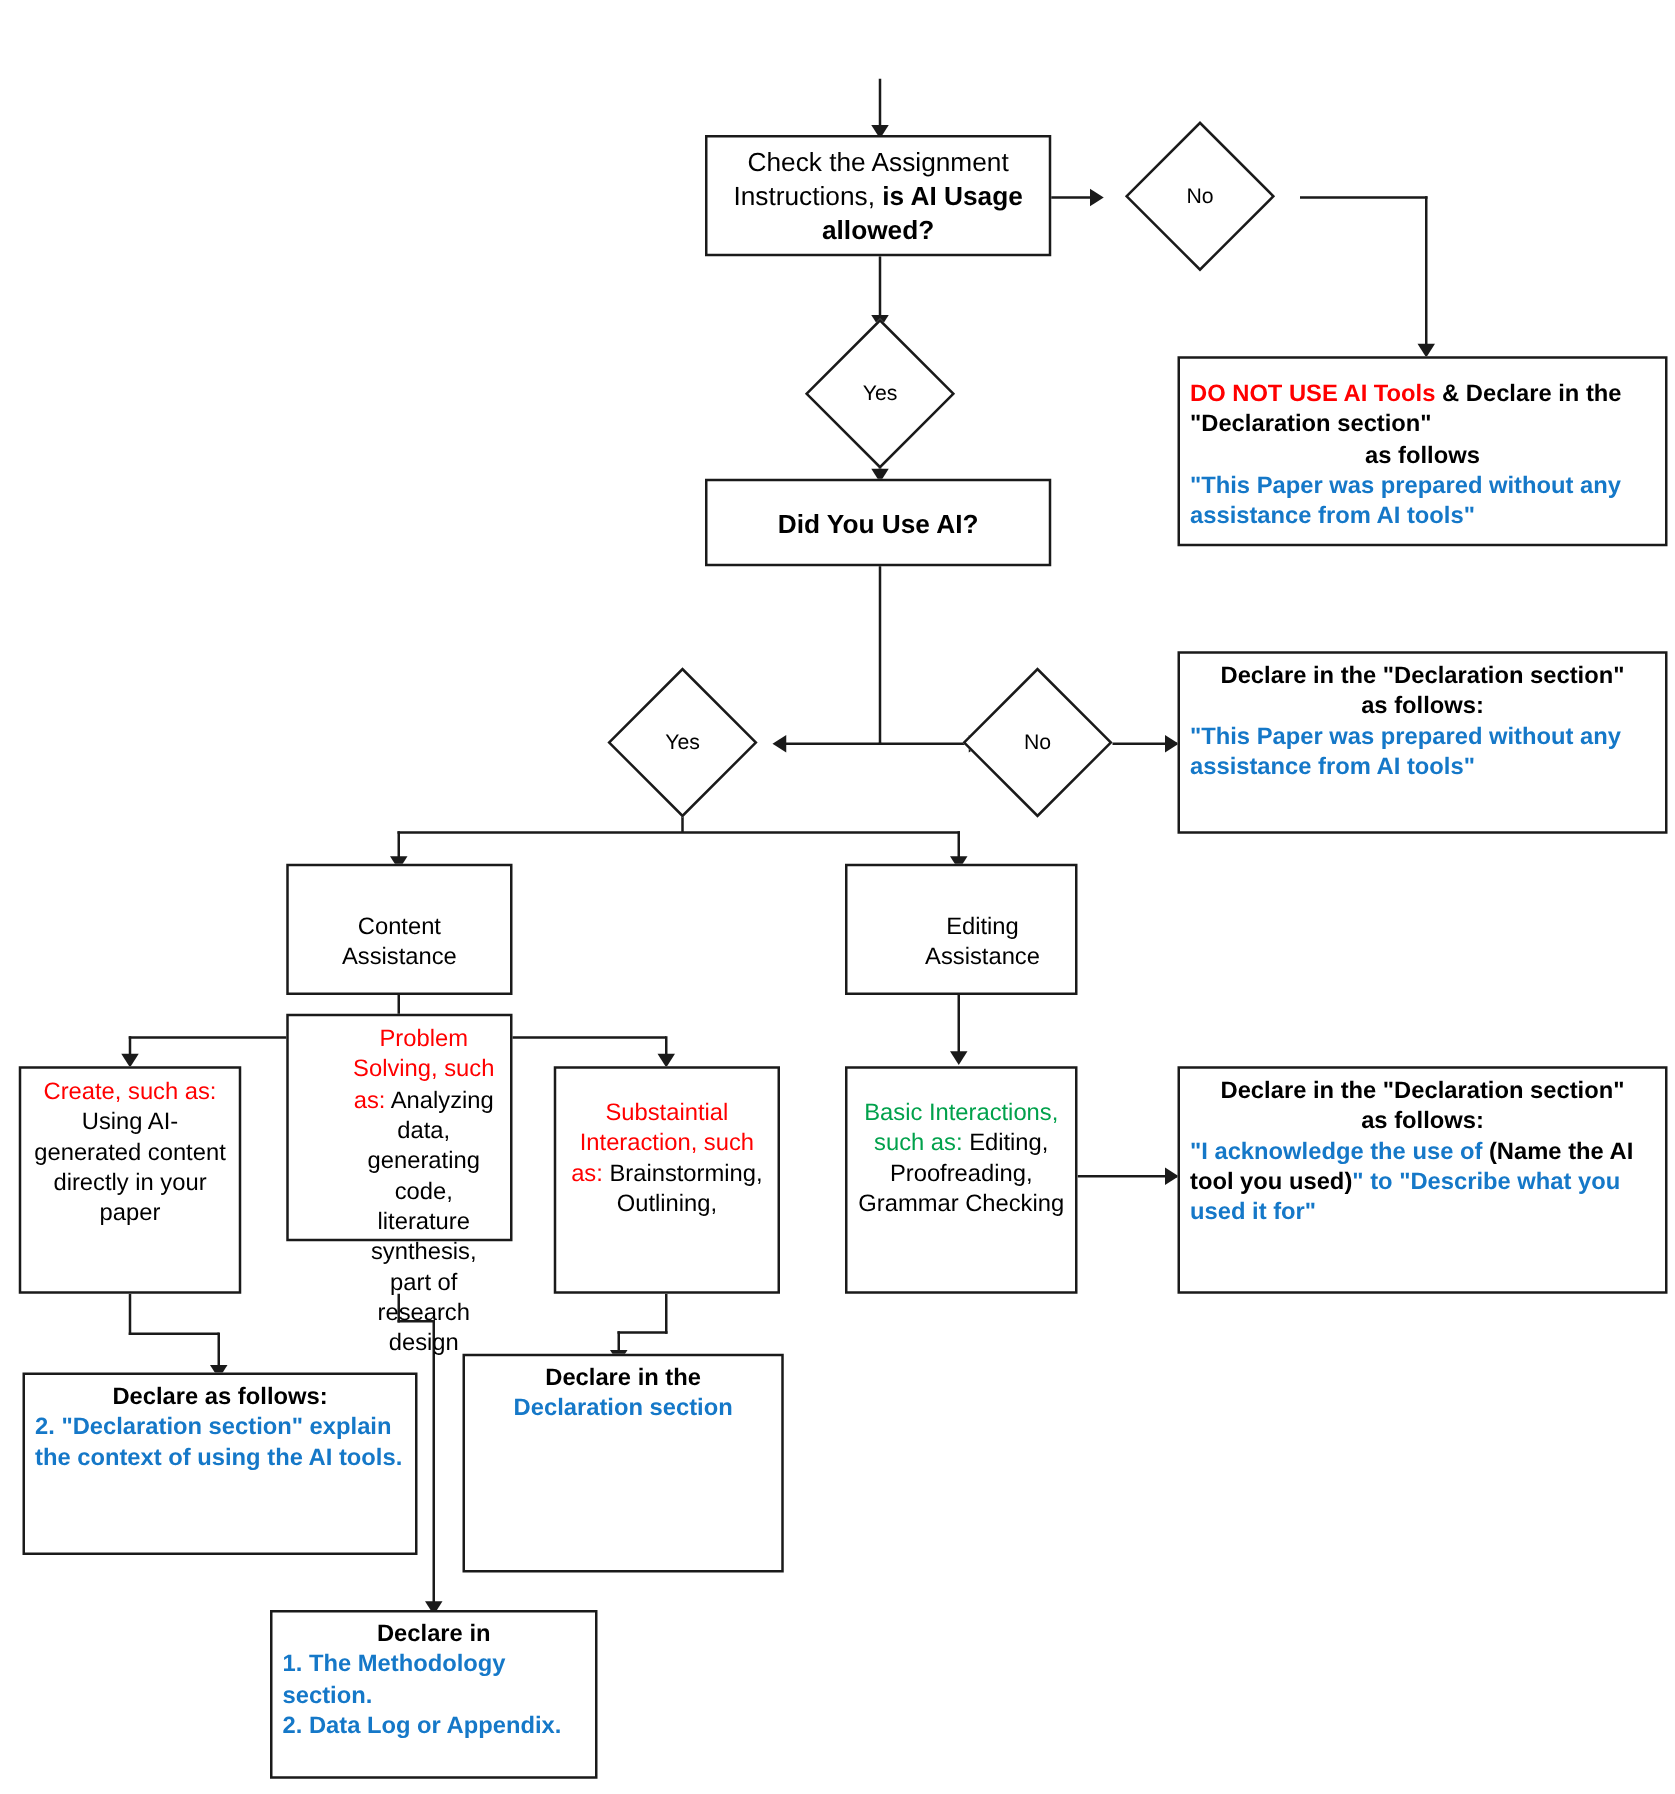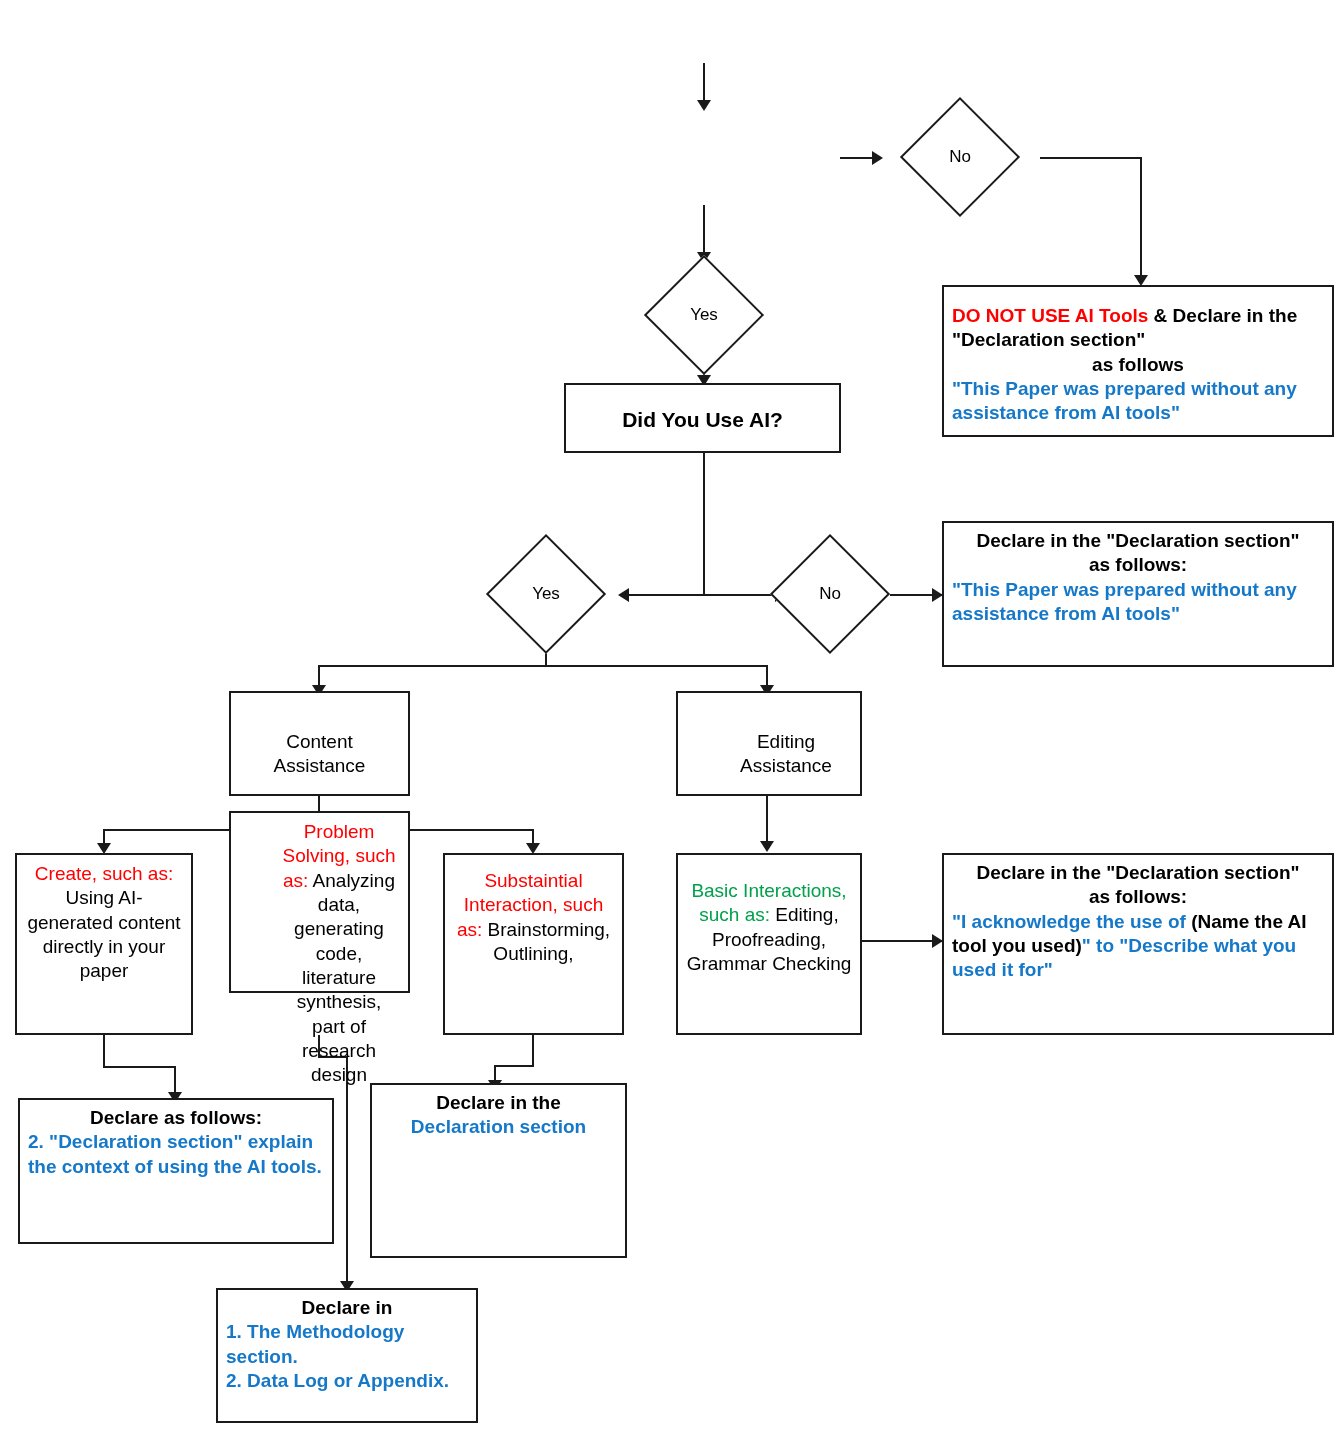--- a/index.html
+++ b/index.html
@@ -171,20 +171,27 @@
   <div class="ln hln" style="left:494px; top:1065px; width:40px;"></div>
   <div class="ln vln" style="left:494px; top:1065px; height:22px;"></div>
   <div class="arw arw-down" style="left:488px; top:1080px;"></div>
 
   <div class="ln vln" style="left:318px; top:1035px; height:23px;"></div>
   <div class="ln hln" style="left:318px; top:1056px; width:30px;"></div>
   <div class="ln vln" style="left:346px; top:1056px; height:231px;"></div>
   <div class="arw arw-down" style="left:340px; top:1281px;"></div>
 
 
+  <div class="node rect centered" style="left:564px; top:108px; width:277px; height:97px;">
+    <div class="txt calign big">
+      <span>Check the Assignment</span><br>
+      <span>Instructions, </span><span class="bold">is AI Usage</span><br>
+      <span class="bold">allowed?</span>
+    </div>
+  </div>
 
   <div class="diamond" style="left:880px; top:100px; width:160px; height:114px;">
     <span class="dshape" style="width:81px; height:81px;"></span>
     <span class="dlabel">No</span>
   </div>
 
   <div class="diamond" style="left:624px; top:258px; width:160px; height:114px;">
     <span class="dshape" style="width:81px; height:81px;"></span>
     <span class="dlabel">Yes</span>
   </div>
@@ -238,21 +245,21 @@
   </div>
 
   <div class="node rect" style="left:229px; top:811px; width:181px; height:182px;padding-left:39px;">
     <div class="txt calign mid" style="padding-top:7px;">
       <span class="red">Problem Solving,</span>
       <span class="red">such as:</span><span class="blk"> Analyzing data, generating code, literature synthesis, part of research design</span>
     </div>
   </div>
 
   <div class="node rect" style="left:443px; top:853px; width:181px; height:182px;">
-    <div class="txt calign mid" style="padding-top:14px;">
+    <div class="txt calign mid" style="padding-top:24px;">
       <span class="red">Substaintial</span>
       <span class="red">Interaction, such as:</span>
       <span class="blk">Brainstorming, Outlining,</span>
     </div>
   </div>
 
   <div class="node rect" style="left:676px; top:853px; width:186px; height:182px;">
     <div class="txt calign mid" style="padding-top:24px;">
       <span class="green">Basic Interactions,</span>
       <span class="green">such as:</span><span class="blk"> Editing, Proofreading, Grammar Checking</span>

